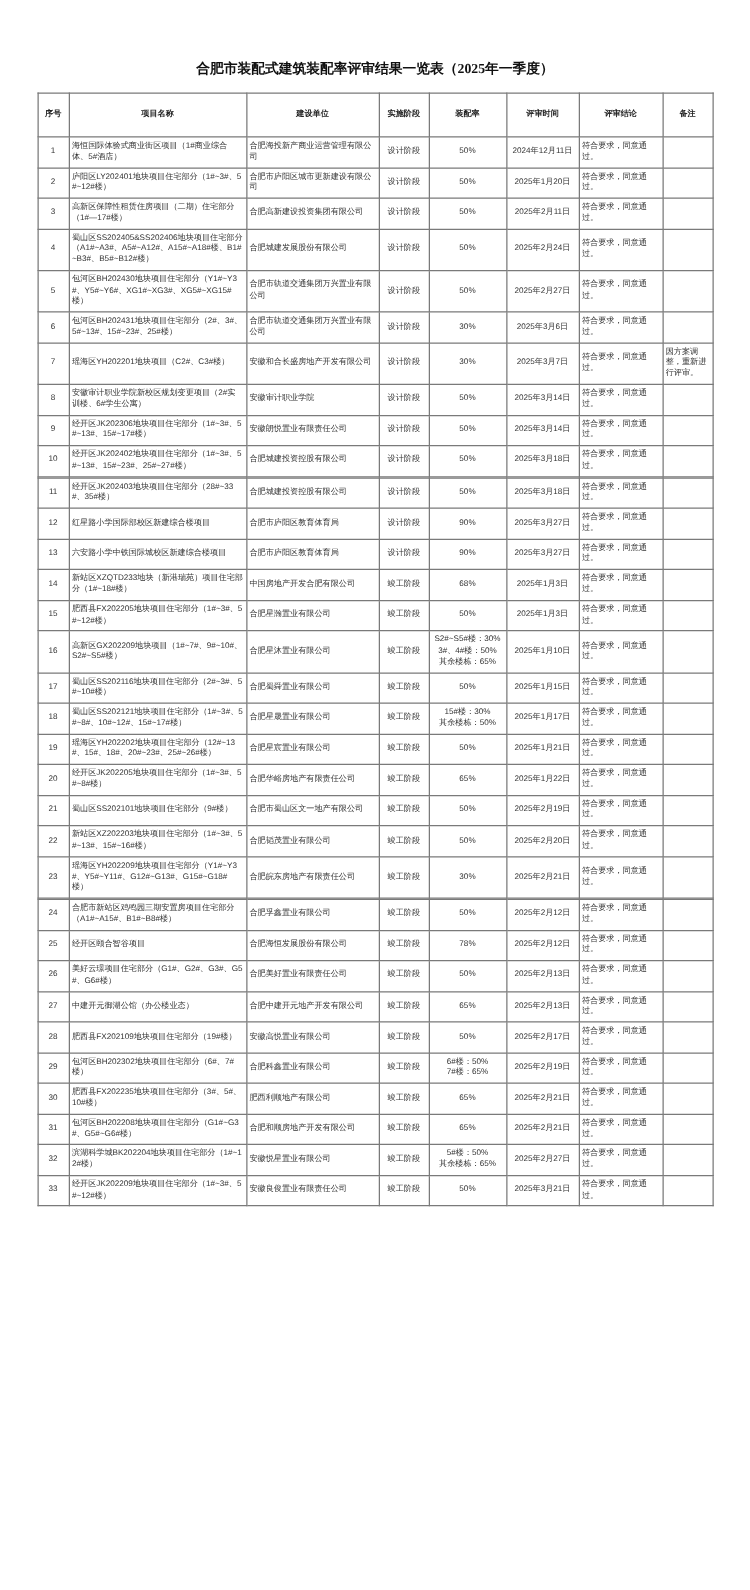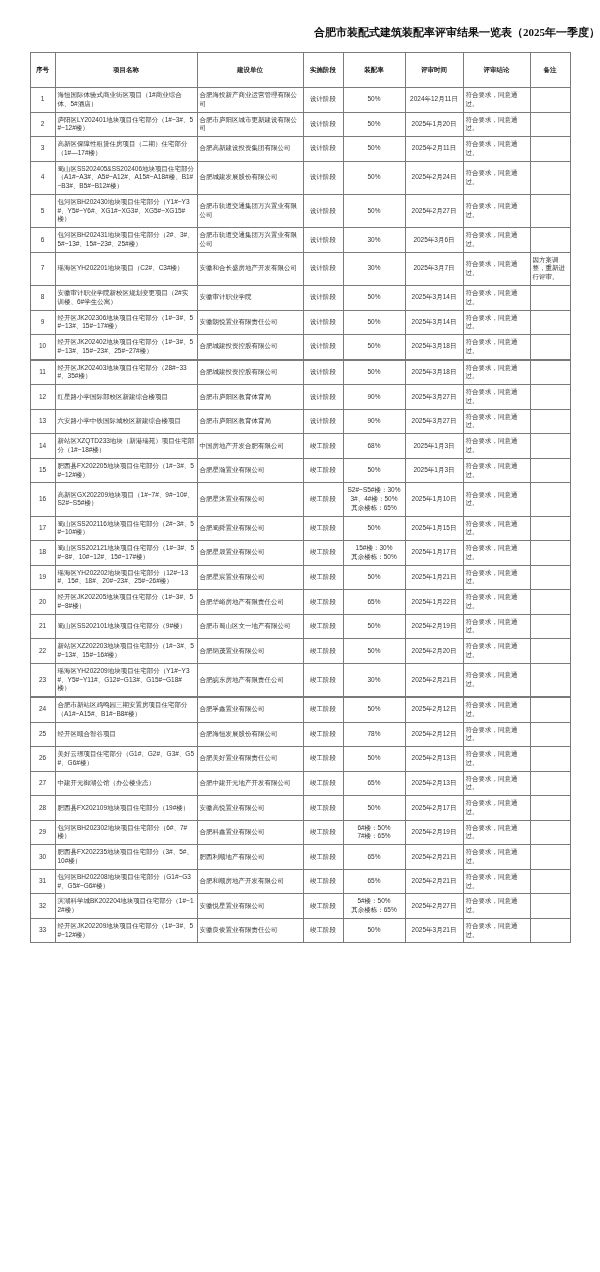--- a/index.html
+++ b/index.html
@@ -3,22 +3,22 @@
 <meta charset="utf-8">
 <style>
   html,body{margin:0;padding:0;background:#ffffff;}
   body{
     width:600px;height:1272px;overflow:hidden;
     font-family:"Liberation Sans","DejaVu Sans",sans-serif;
     color:#222;
     -webkit-font-smoothing:antialiased;
   }
   .page-title{
-    margin:25px auto 12px auto;
-    text-align:right;
+    margin:47px auto 12px auto;
+    text-align:center;
     font-size:11px;
     font-weight:bold;
     color:#111;
     font-family:"Liberation Serif","DejaVu Serif",serif;
   }
   table.review-table{
     width:540px;
     margin:0 auto;
     border-collapse:collapse;
     table-layout:fixed;

